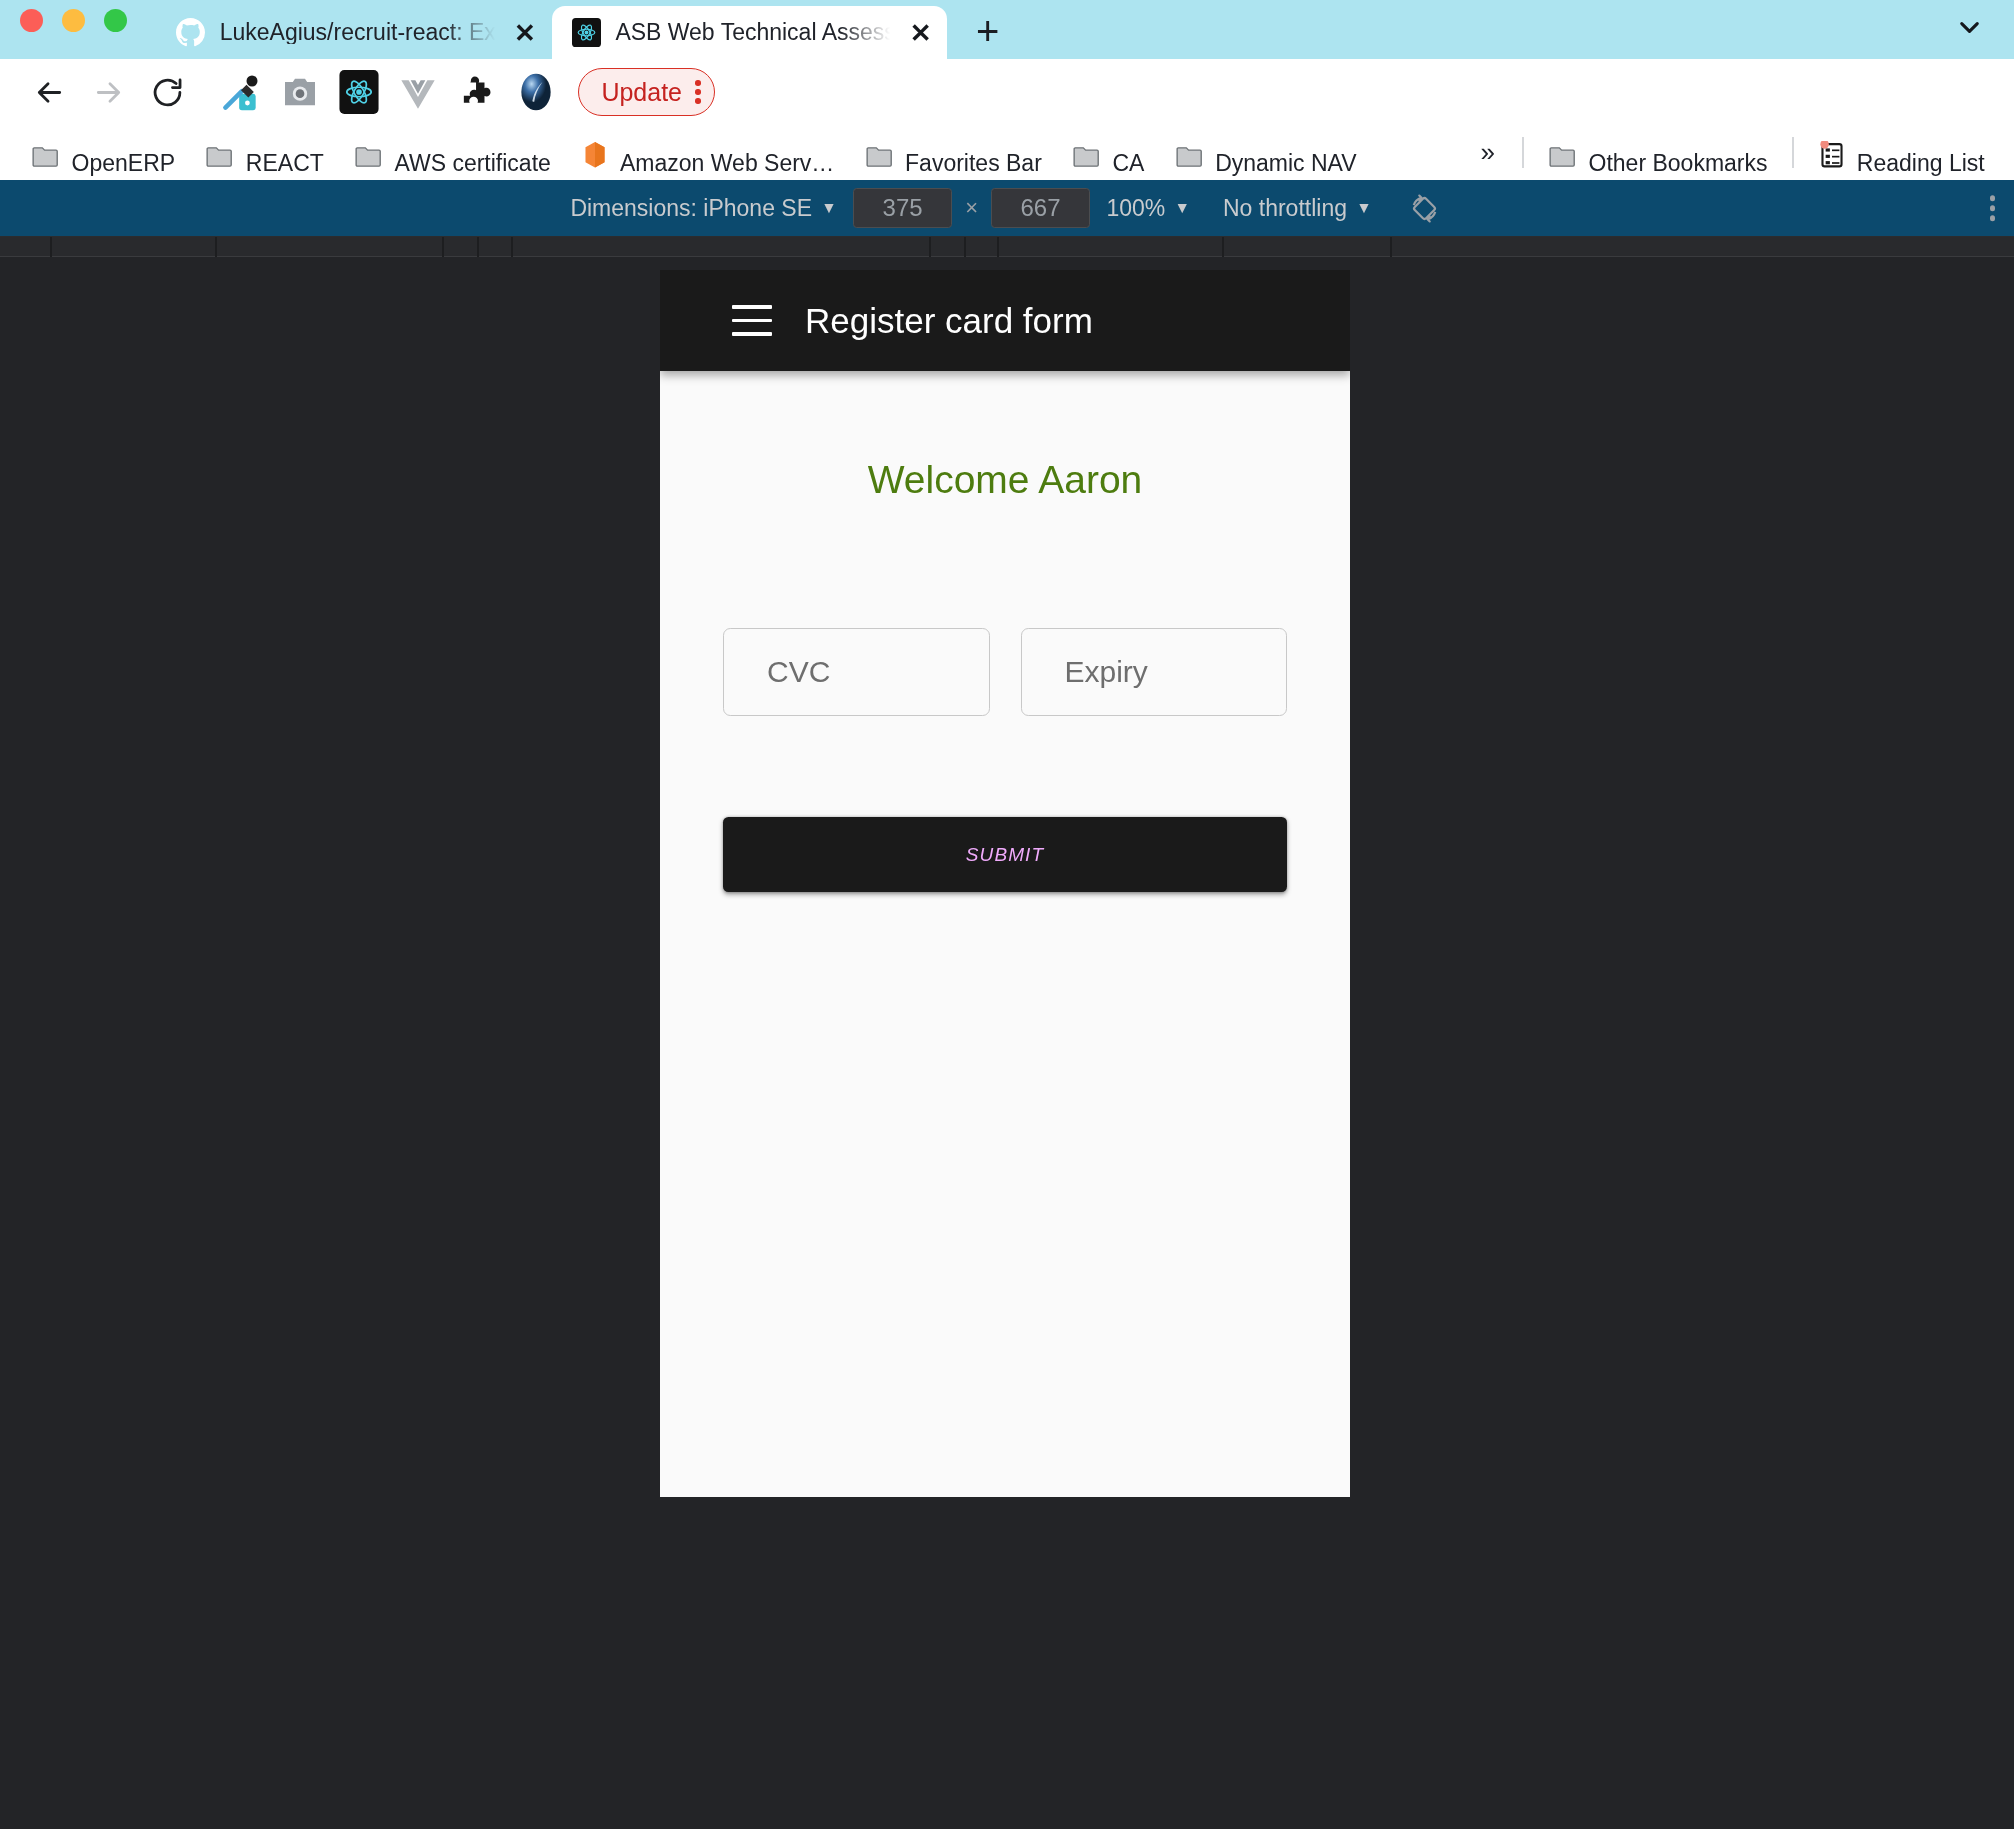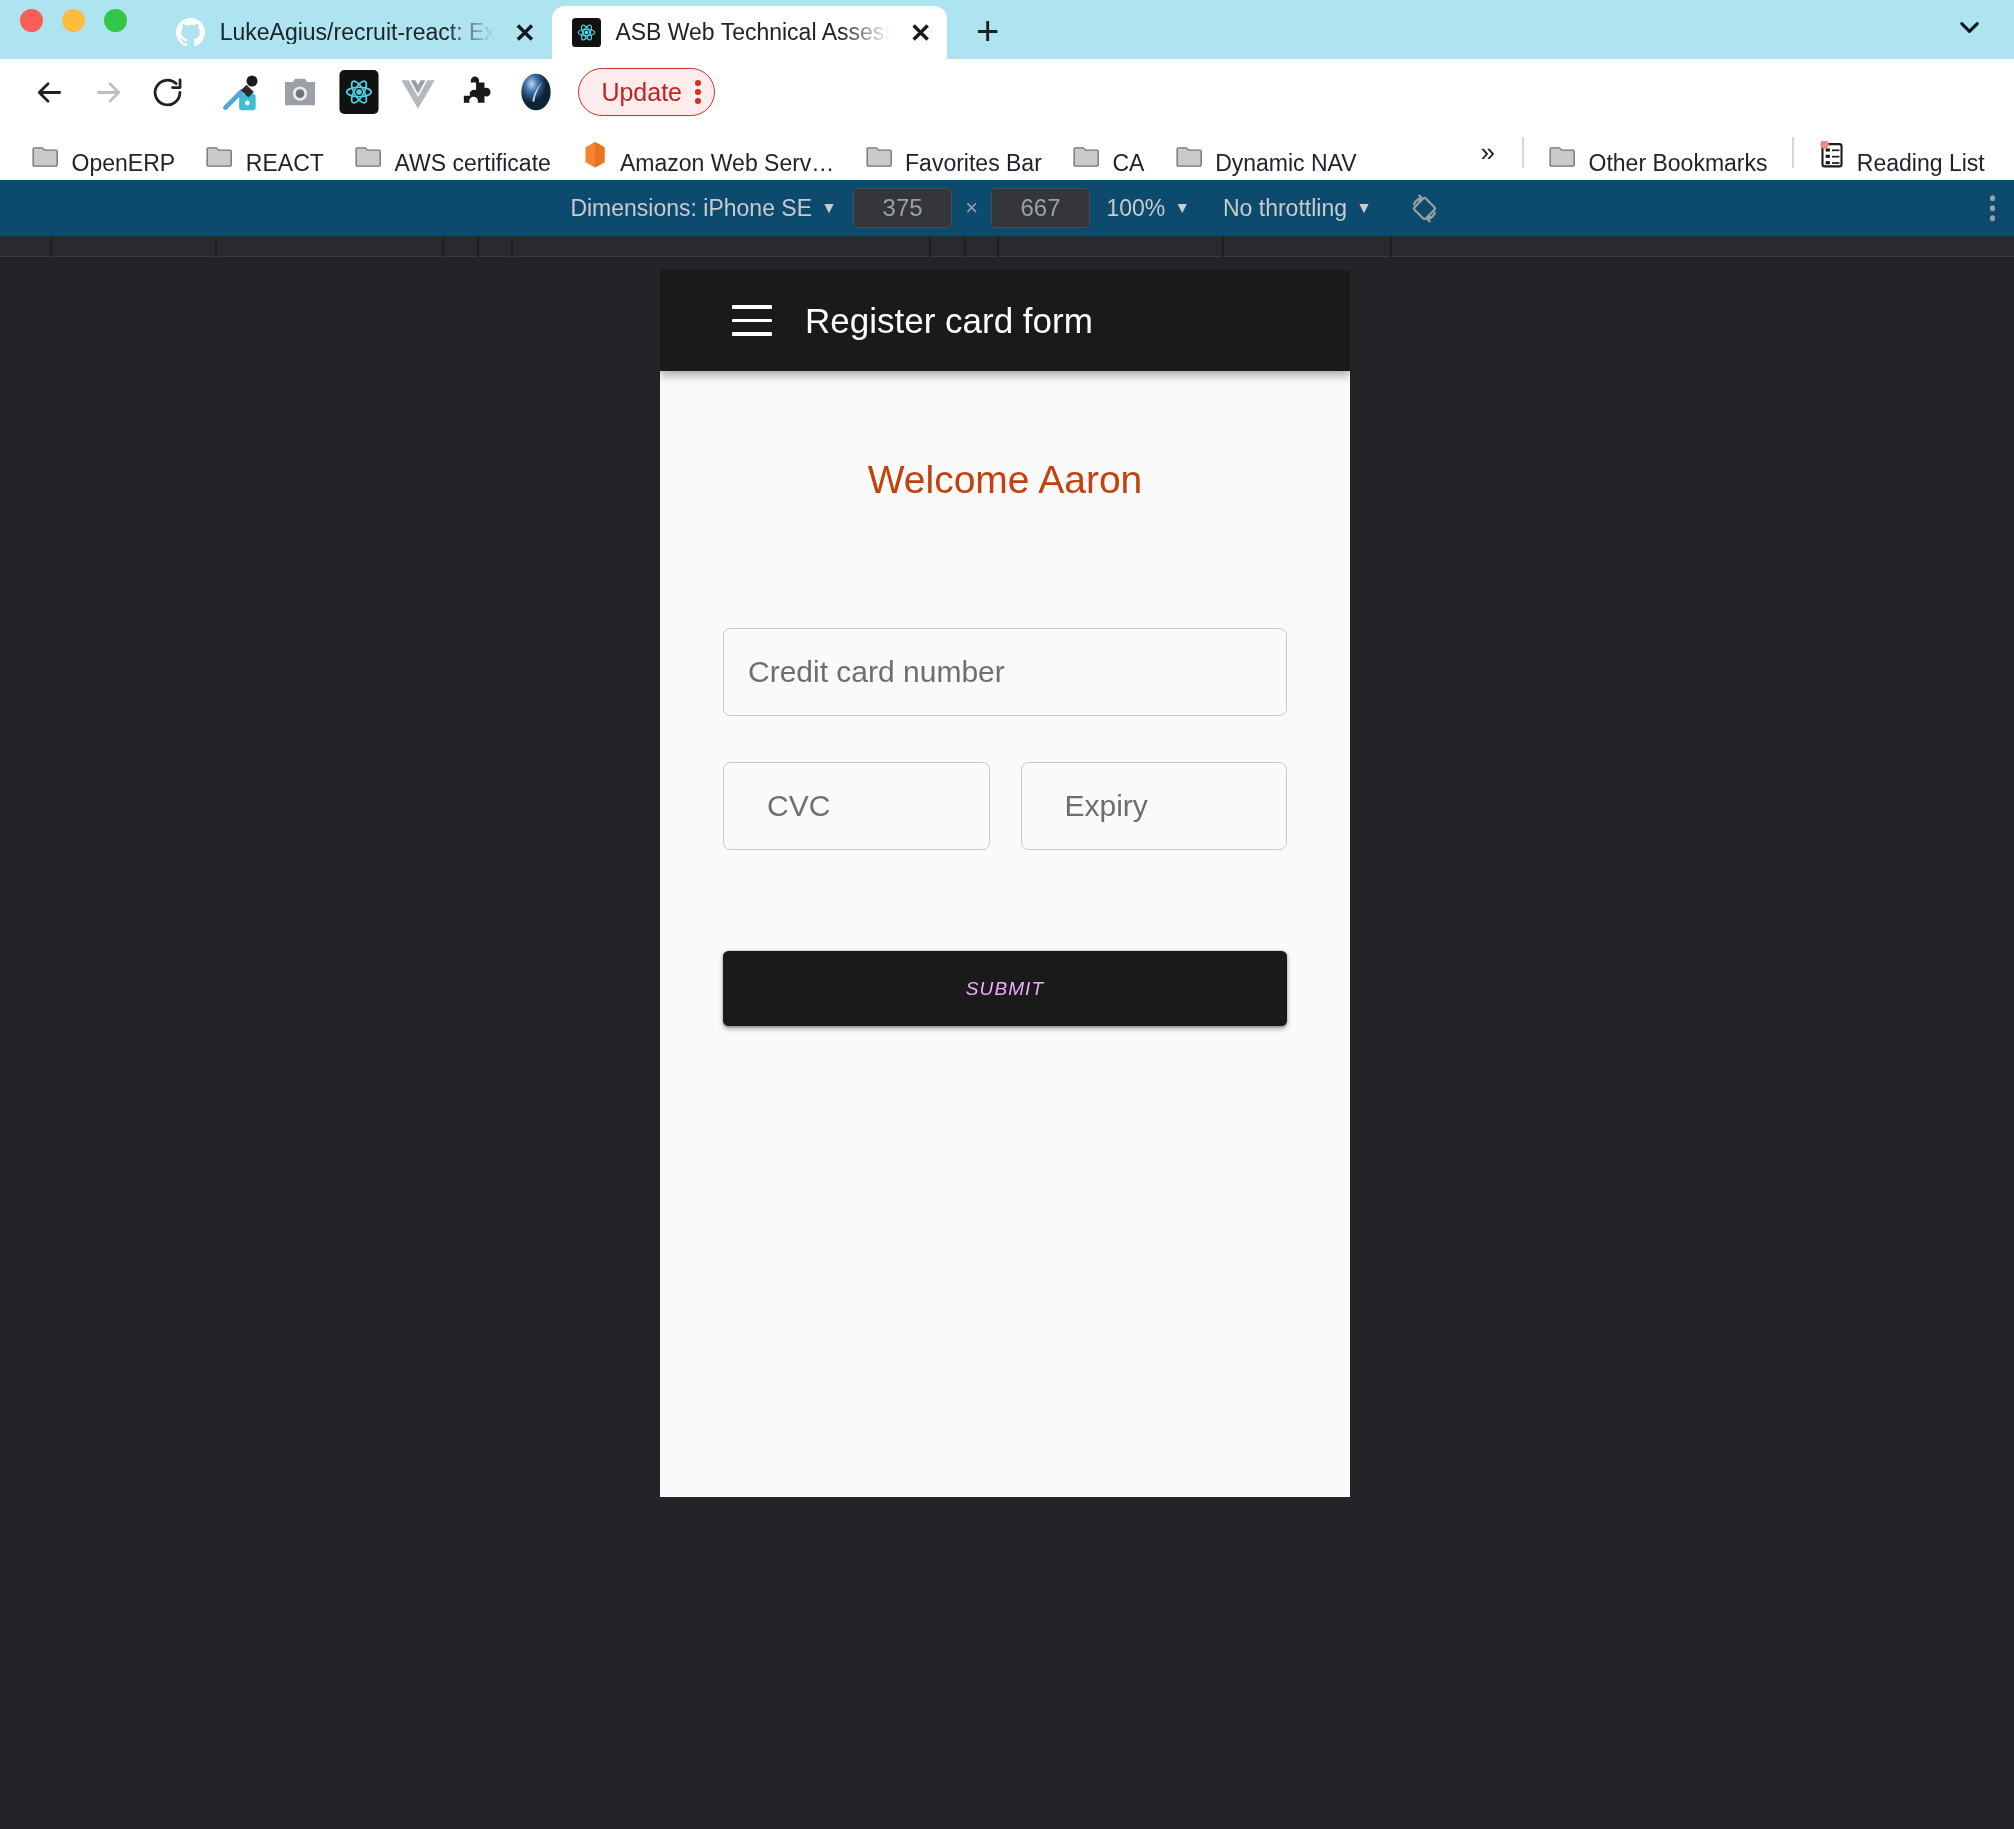--- a/index.html
+++ b/index.html
@@ -241,21 +241,21 @@
     font-size:35px;
     margin-left:33px;
     font-weight:400;
     line-height:1;
   }
 
   .content { padding-top:55px; }
   .welcome {
     text-align:center;
     font-size:39px;
-    color:#c2410c;
+    color:#4d7c0f;
     font-weight:400;
     line-height:1;
     margin-top:34px;
   }
   .form { padding:0 63px; margin-top:129px; }
   .field {
     background:#FAFAFA;
     border:1.8px solid #C8C8C8;
     border-radius:7.3px;
     height:88px;
@@ -538,23 +538,20 @@
           <span></span>
           <span></span>
       </span>
       <span class="appbar-title">Register card form</span>
     </div>
 
     <div class="content">
       <div class="welcome">Welcome Aaron</div>
 
       <div class="form">
-        <div class="field">
-          <span class="ph">Credit card number</span>
-        </div>
         <div class="row">
           <div class="field">
             <span class="ph">CVC</span>
           </div>
           <div class="field">
             <span class="ph">Expiry</span>
           </div>
         </div>
         <div class="submit">
           <span>SUBMIT</span>

